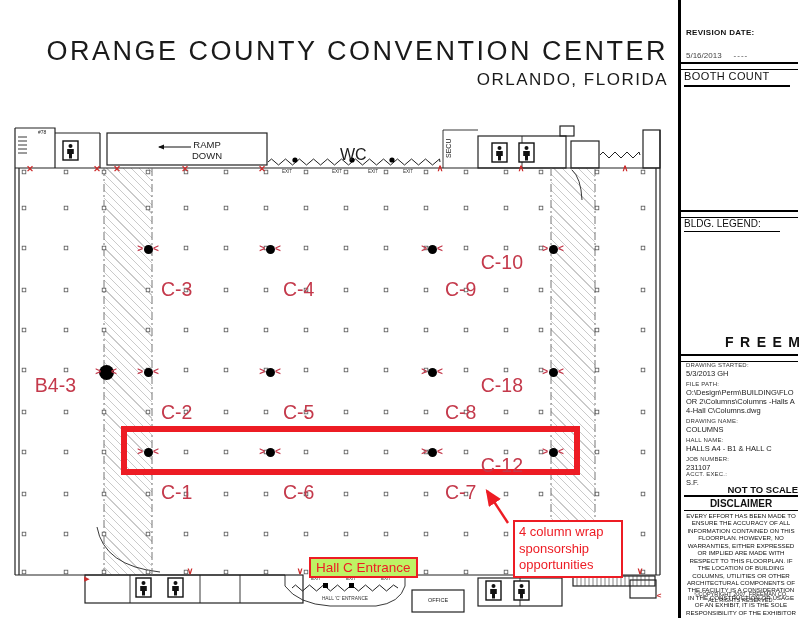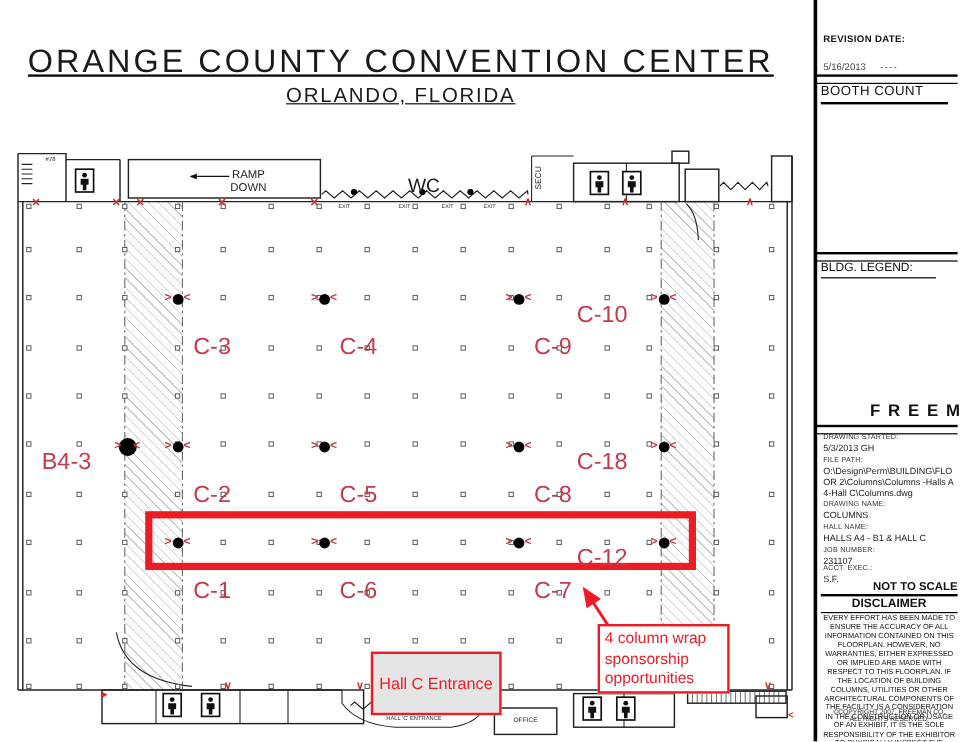--- a/index.html
+++ b/index.html
@@ -2,37 +2,37 @@
 <html style="--hl: #ED1C24; --lbl: #C4394B;"><head>
 <meta charset="utf-8">
 <style>
   :root{ --hl:#ED1C24; --lbl:#C4394B; --mark:#CC2A2A; }
   html,body{margin:0;padding:0;background:#fff;}
   body{width:800px;height:618px;position:relative;overflow:hidden;
        font-family:"Liberation Sans",sans-serif;color:#111;}
   .abs{position:absolute;}
 
   
-  #title{position:absolute;left:0;top:36px;width:668px;text-align:center;z-index:3;text-decoration:underline;}
+  #title{position:absolute;left:0;top:36px;width:668px;text-align:right;z-index:3;}
   #title .t1{font-size:27px;font-weight:400;letter-spacing:2.5px;color:#1a1a1a;}
   #title .t2{font-size:17px;font-weight:400;letter-spacing:1.5px;margin-top:3px;color:#1a1a1a;}
 
   
   #plan{position:absolute;inset:0;}
   #plan-svg{position:absolute;left:0;top:0;z-index:2;}
   #plan-svg text{font-family:"Liberation Sans",sans-serif;}
   .hatch{position:absolute;top:168px;height:407px;z-index:1;
          background:repeating-linear-gradient(45deg,rgba(0,0,0,0) 0 5px,rgba(150,150,150,.5) 5px 5.8px);}
   #hatchL{left:104px;width:48px;} #hatchR{left:551px;width:44px;}
 
   #hlbox{position:absolute;left:121px;top:426px;width:447px;height:37px;
          border:6px solid var(--hl);z-index:3;}
-  #hallbox{position:absolute;left:309px;top:543px;padding:17px 5px;border:2px solid var(--hl);
-           color:var(--hl);font-size:13.5px;background:#e5e5e5;z-index:3;white-space:nowrap;}
-  #annot{position:absolute;left:498px;top:520px;width:98px;border:2.4px solid var(--hl);
+  #hallbox{position:absolute;left:309px;top:557px;padding:1px 5px;border:2px solid var(--hl);
+           color:var(--hl);font-size:13.5px;background:#bef264;z-index:3;white-space:nowrap;}
+  #annot{position:absolute;left:513px;top:520px;width:98px;border:2.4px solid var(--hl);
          color:var(--hl);font-size:13px;line-height:1.28;padding:2px 4px;background:#fff;z-index:5;}
 
   .col{position:absolute;z-index:4;width:0;height:0;}
   .dot{position:absolute;left:-4.5px;top:-4.5px;width:9px;height:9px;border-radius:50%;background:#000;}
   .col.big .dot{left:-7.5px;top:-7.5px;width:15px;height:15px;}
   .ar{position:absolute;top:-7px;font-size:10px;font-weight:bold;color:var(--lbl);line-height:14px;}
   .arl{right:5px;} .arr{left:5px;}
   .clabel{position:absolute;top:-12px;font-size:19.5px;line-height:22px;color:var(--lbl);white-space:nowrap;}
   .clabel.right{left:13px;margin-top:41px;} .clabel.left{right:30px;margin-top:14px;}
 

